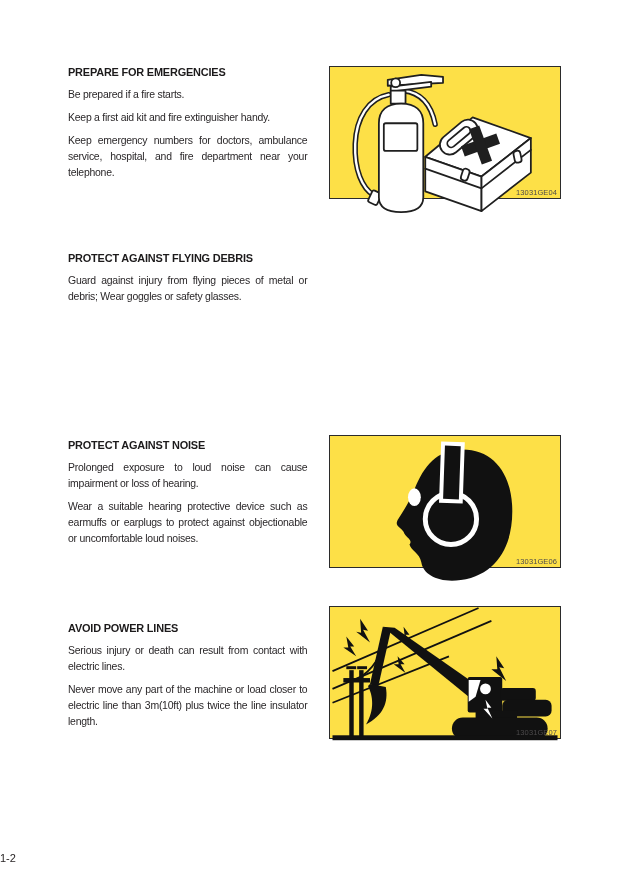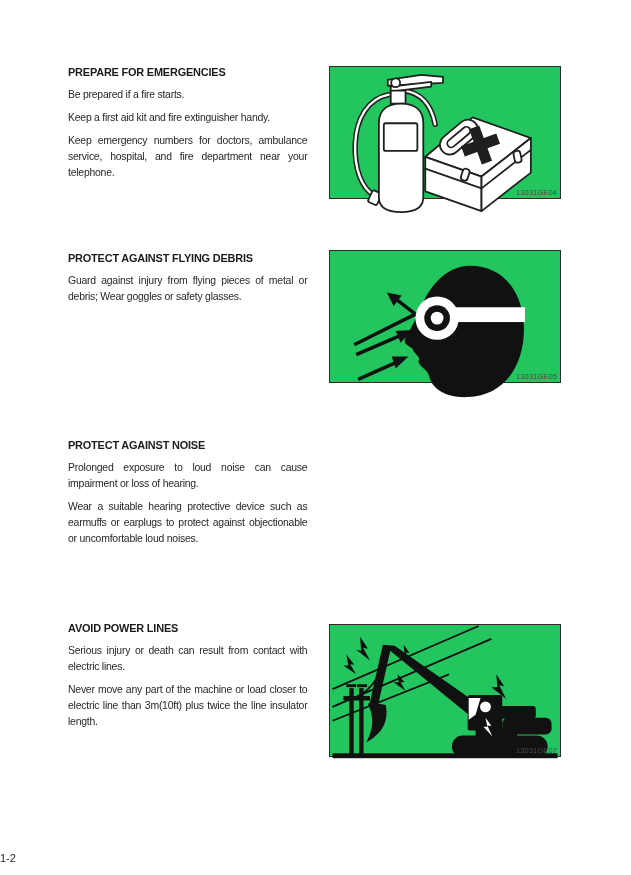--- a/index.html
+++ b/index.html
@@ -14,21 +14,21 @@
     margin:0 0 8px 0; font-size:11.5px; font-weight:bold;
     letter-spacing:-0.2px; color:#1c1a1b;
   }
   .text-col p {
     margin:0 0 7px 0; font-size:11px; line-height:16px;
     letter-spacing:-0.25px; text-align:justify; color:#2a2729;
   }
 
   .figure {
     position:absolute; left:329px; width:232px; height:133px;
-    border:1px solid #2b2b2b; background:#22c55e; box-sizing:border-box;
+    border:1px solid #2b2b2b; background:#fde047; box-sizing:border-box;
   }
   .figure svg { position:absolute; left:0; top:0; width:230px; height:150px; }
   .fig-code {
     position:absolute; right:3px; bottom:1px;
     font-size:7.5px; letter-spacing:0.1px; color:#4c4a4b;
   }
 
   .footer {
     position:absolute; left:0; right:0; top:852px;
     text-align:left; font-size:11px; color:#231f20;
@@ -82,54 +82,44 @@
       </g>
     </svg>
     <span class="fig-code">13031GE04</span>
   </div>
 
   <div class="text-col" style="top:252px;">
     <h3>PROTECT AGAINST FLYING DEBRIS</h3>
     <p>Guard against injury from flying pieces of metal or debris; Wear goggles or safety glasses.</p>
   </div>
 
-  <div class="figure" style="top:250px;">
-    <svg viewBox="0 0 232 152">
-      <path fill="#111" d="M141,15 C177,15 196,44 196,79 C196,115 177,147 139,148 C117,149 103,140 100,127 C98,119 91,119 89,112 C92,107 85,105 83,99 C78,95 73,94 76,88 C81,79 86,70 90,61 C99,37 117,15 141,15 Z"></path>
-      <rect x="120" y="57" width="77" height="15" fill="#fff"></rect>
-      <circle cx="108" cy="68" r="22" fill="#fff"></circle>
-      <circle cx="108" cy="68" r="13" fill="#111"></circle>
-      <circle cx="108" cy="68" r="6.5" fill="#fff"></circle>
-      <g stroke="#111" stroke-width="3.6" fill="#111">
-        <line x1="28" y1="130" x2="66" y2="113"></line>
-        <polygon points="79,107 66,119 62,107" stroke="none"></polygon>
-        <line x1="26" y1="105" x2="70" y2="86"></line>
-        <polygon points="83,80 71,93 66,81" stroke="none"></polygon>
-        <line x1="24" y1="95" x2="86" y2="64"></line>
-        <line x1="86" y1="64" x2="68" y2="50"></line>
-        <polygon points="57,42 72,45 64,56" stroke="none"></polygon>
-      </g>
-    </svg>
-    <span class="fig-code">13031GE05</span>
-  </div>
 
   <div class="text-col" style="top:439px;">
     <h3>PROTECT AGAINST NOISE</h3>
     <p>Prolonged exposure to loud noise can cause impairment or loss of hearing.</p>
     <p>Wear a suitable hearing protective device such as earmuffs or earplugs to protect against objectionable or uncomfortable loud noises.</p>
   </div>
 
+  <div class="figure" style="top:435px;">
+    <svg viewBox="0 0 232 152">
+      <path fill="#111" d="M128,14 C163,11 182,36 184,70 C186,106 172,140 132,146 C110,149 94,141 92,128 C90,118 82,117 80,110 C84,105 76,103 74,97 C70,92 65,91 68,85 C74,76 80,66 84,57 C92,35 105,16 128,14 Z"></path>
+      <ellipse cx="85" cy="62" rx="6.5" ry="9" fill="#fff"></ellipse>
+      <circle cx="122" cy="84" r="26" fill="#111" stroke="#fff" stroke-width="5"></circle>
+      <rect x="113" y="8" width="20" height="58" fill="#111" stroke="#fff" stroke-width="4" transform="rotate(2 123 37)"></rect>
+    </svg>
+    <span class="fig-code">13031GE06</span>
+  </div>
 
   <div class="text-col" style="top:622px;">
     <h3>AVOID POWER LINES</h3>
     <p>Serious injury or death can result from contact with electric lines.</p>
     <p>Never move any part of the machine or load closer to electric line than 3m(10ft) plus twice the line insulator length.</p>
   </div>
 
-  <div class="figure" style="top:624px;text-align:right;">
+  <div class="figure" style="top:606px;text-align:right;">
     <svg viewBox="0 0 232 152">
       <g stroke="#111" stroke-width="1.8" fill="none">
         <line x1="2" y1="65" x2="150" y2="1"></line>
         <line x1="2" y1="83" x2="163" y2="14"></line>
         <line x1="2" y1="97" x2="120" y2="50"></line>
         <path d="M56,28 C50,52 44,63 27,73"></path>
       </g>
       <g fill="#111">
 
         <rect x="19" y="64" width="4.5" height="68"></rect>

